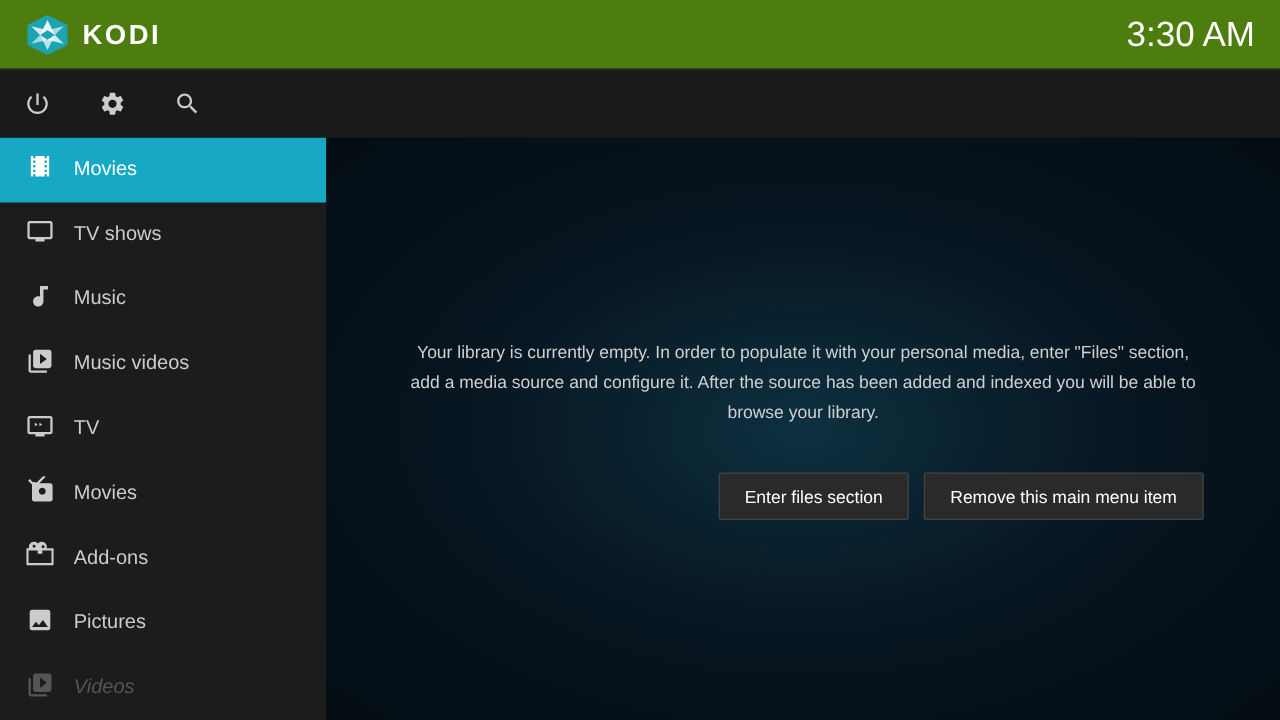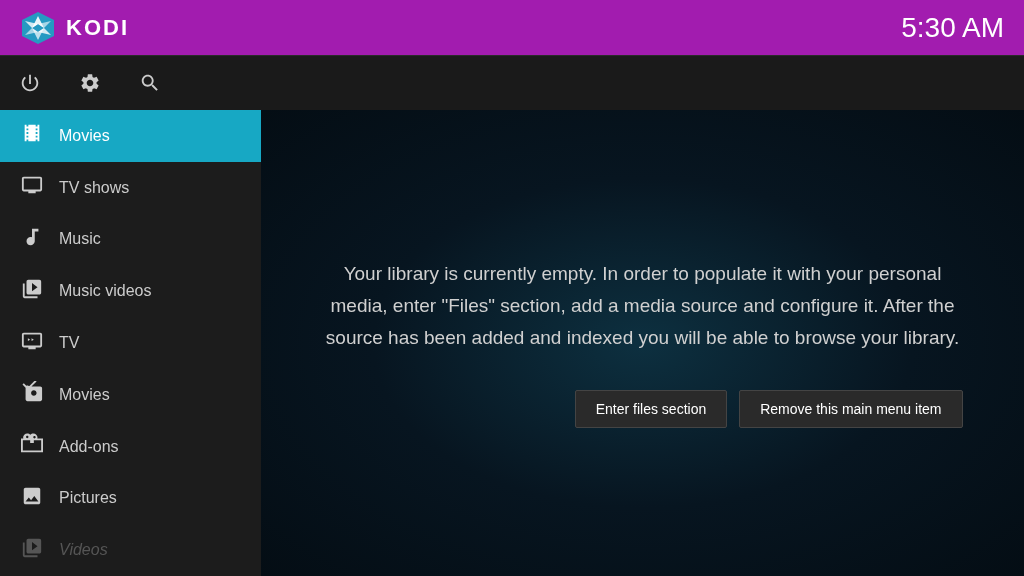--- a/index.html
+++ b/index.html
@@ -10,21 +10,21 @@
       font-family: 'Arial', sans-serif;
       background: #0a1a1f;
       display: flex;
       flex-direction: column;
     }
 
     
     .header {
       width: 100%;
       height: 55px;
-      background: #a21caf;
+      background: #4d7c0f;
       display: flex;
       align-items: center;
       justify-content: space-between;
       padding: 0 20px;
       flex-shrink: 0;
     }
     .header-left {
       display: flex;
       align-items: center;
       gap: 10px;
@@ -122,21 +122,21 @@
     }
 
     .content-inner {
       text-align: center;
       max-width: 720px;
       padding: 0 40px;
     }
 
     .empty-message {
       color: #d0d0d0;
-      font-size: 19px;
+      font-size: 14px;
       line-height: 1.7;
       margin-bottom: 36px;
     }
 
     .button-group {
       display: flex;
       gap: 12px;
       justify-content: flex-end;
     }
 
@@ -169,21 +169,21 @@
       <polygon points="18,2 34,10 34,26 18,34 2,26 2,10" fill="#17a8c4" opacity="0.9"></polygon>
       <polygon points="18,6 12,18 18,14 24,18" fill="white" opacity="0.9"></polygon>
       <polygon points="18,30 12,18 18,22 24,18" fill="white" opacity="0.7"></polygon>
       <polygon points="5,11 18,14 12,18" fill="white" opacity="0.8"></polygon>
       <polygon points="31,11 18,14 24,18" fill="white" opacity="0.6"></polygon>
       <polygon points="5,25 18,22 12,18" fill="white" opacity="0.6"></polygon>
       <polygon points="31,25 18,22 24,18" fill="white" opacity="0.8"></polygon>
     </svg>
     <span class="kodi-title">KODI</span>
   </div>
-  <span class="header-time">5:30 AM</span>
+  <span class="header-time">3:30 AM</span>
 </div>
 
 <div class="toolbar">
   <div class="toolbar-icon">
     <svg width="22" height="22" viewBox="0 0 24 24" fill="currentColor">
       <path d="M13 3h-2v10h2V3zm4.83 2.17l-1.42 1.42C17.99 7.86 19 9.81 19 12c0 3.87-3.13 7-7 7s-7-3.13-7-7c0-2.19 1.01-4.14 2.58-5.42L6.17 5.17C4.23 6.82 3 9.26 3 12c0 4.97 4.03 9 9 9s9-4.03 9-9c0-2.74-1.23-5.18-3.17-6.83z"></path>
     </svg>
   </div>
   <div class="toolbar-icon">
     <svg width="22" height="22" viewBox="0 0 24 24" fill="currentColor">

